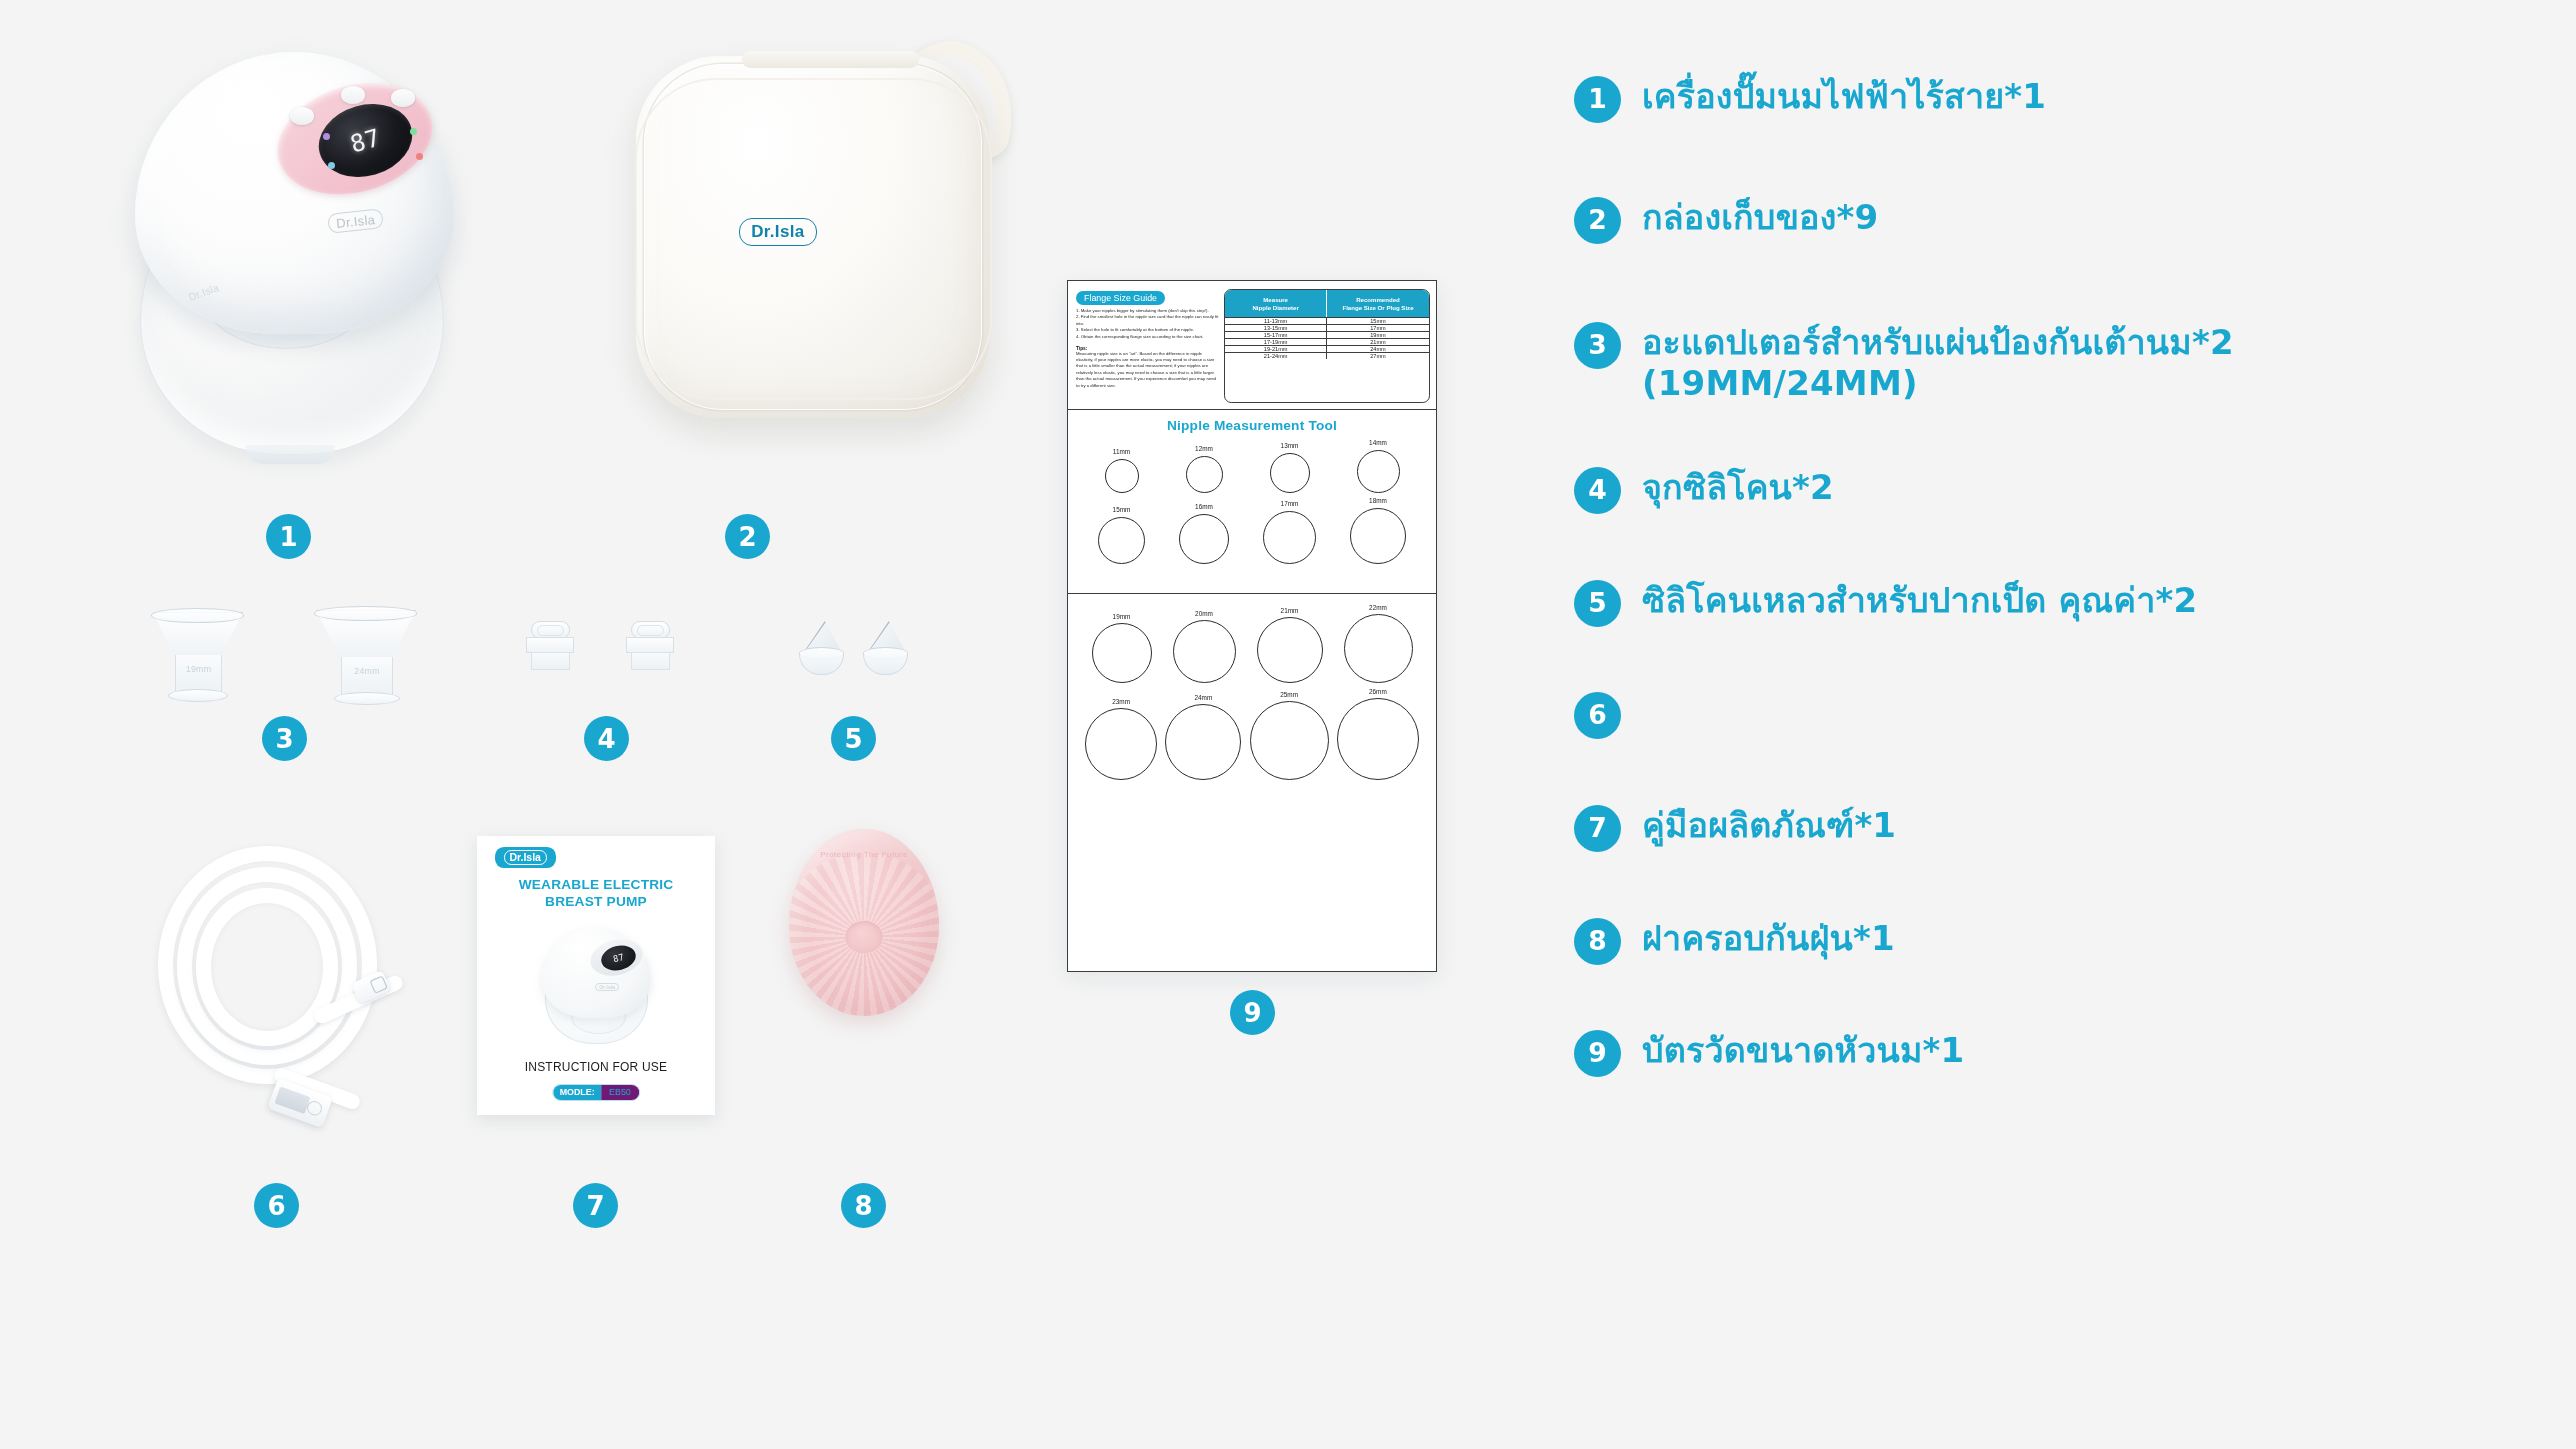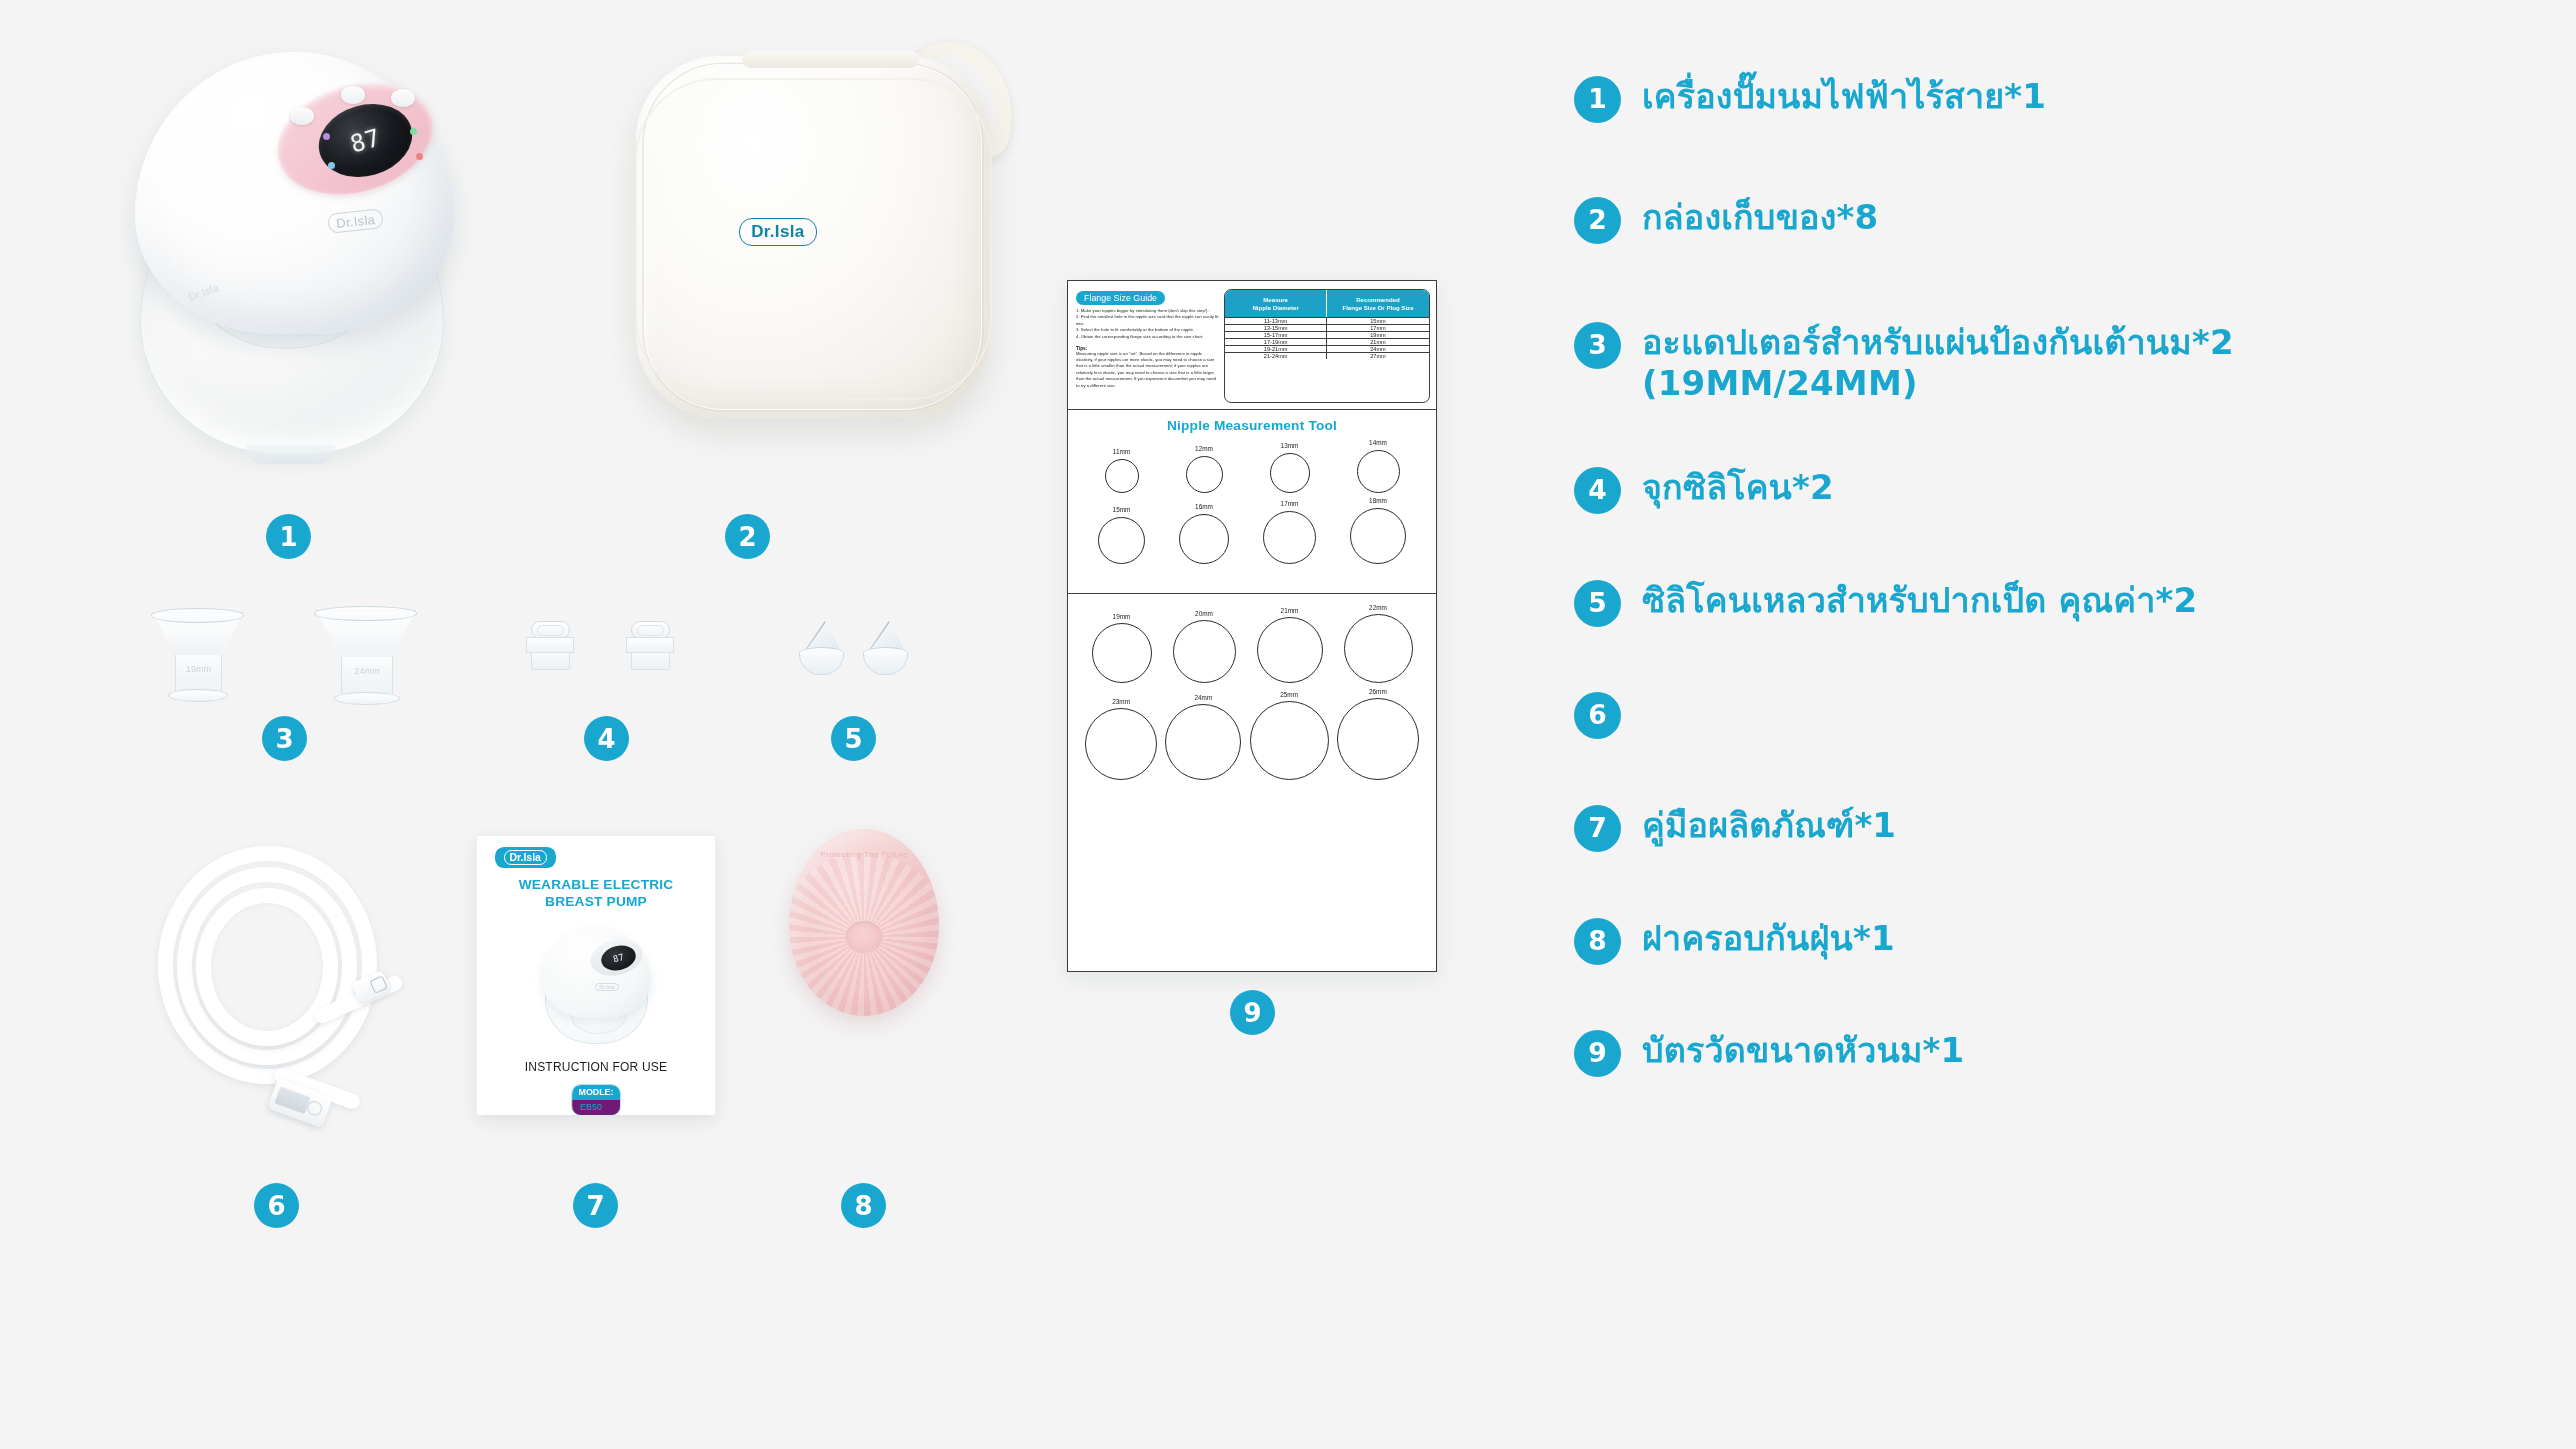--- a/index.html
+++ b/index.html
@@ -324,21 +324,21 @@
     position:absolute; left:55px; top:58px; font-size:5.6px; color:#c6ced4;
     border:0.8px solid #d6dde2; border-radius:4.8px; padding:0 3.2px;
   }
   .man-ifu {
     position:absolute; left:0; top:224px; width:100%;
     text-align:center; color:#1d1d1d; font-size:12px; letter-spacing:0.2px;
   }
   .man-model {
     position:absolute; left:50%; top:248px; transform:translateX(-50%);
     border:1.2px solid #b9dfec; border-radius:9.7px;
-    font-size:8.9px; display:flex; align-items:stretch; overflow:hidden;flex-direction:column;
+    font-size:8.9px; display:flex; align-items:stretch; overflow:hidden;
   }
   .man-model .mk { background:#1aa7cf; color:#fff; padding:2.4px 6.4px; font-weight:600; }
   .man-model .mv { color:#1aa7cf; padding:2.4px 8px; background:#701a75; }
 
   
   #cover {
     position:absolute; left:789px; top:829px; width:150px; height:187px;
     border-radius:50%/52% 52% 48% 48%;
     background:
       radial-gradient(ellipse at 42% 26%, #f9dcdd 0%, #f4cbcd 46%, #eeb9bd 100%);
@@ -695,21 +695,21 @@
 
 </div>
 
 <div id="legend">
     <div class="legend-item" style="top: 76px; left: 20px;">
       <div class="legend-badge">1</div>
       <div class="legend-text">เครื่องปั๊มนมไฟฟ้าไร้สาย*1</div>
     </div>
     <div class="legend-item" style="top: 197px; left: 20px;">
       <div class="legend-badge">2</div>
-      <div class="legend-text">กล่องเก็บของ*8</div>
+      <div class="legend-text">กล่องเก็บของ*9</div>
     </div>
     <div class="legend-item" style="top: 322px; left: 20px;">
       <div class="legend-badge">3</div>
       <div class="legend-text">อะแดปเตอร์สำหรับแผ่นป้องกันเต้านม*2
 (19MM/24MM)</div>
     </div>
     <div class="legend-item" style="top: 467px; left: 20px;">
       <div class="legend-badge">4</div>
       <div class="legend-text">จุกซิลิโคน*2</div>
     </div>

